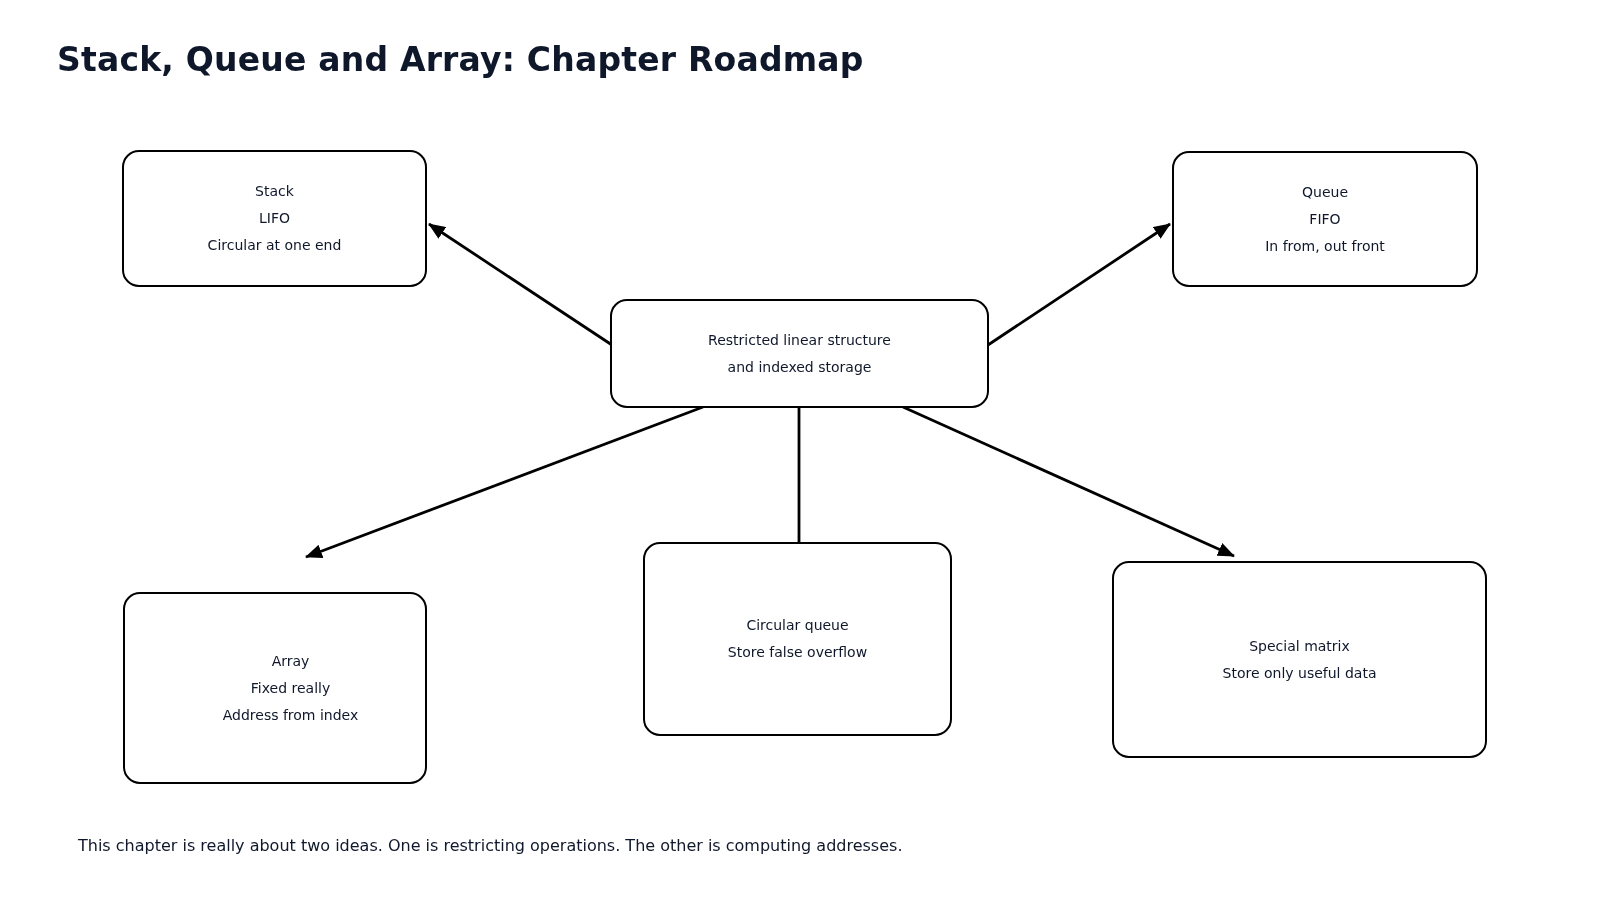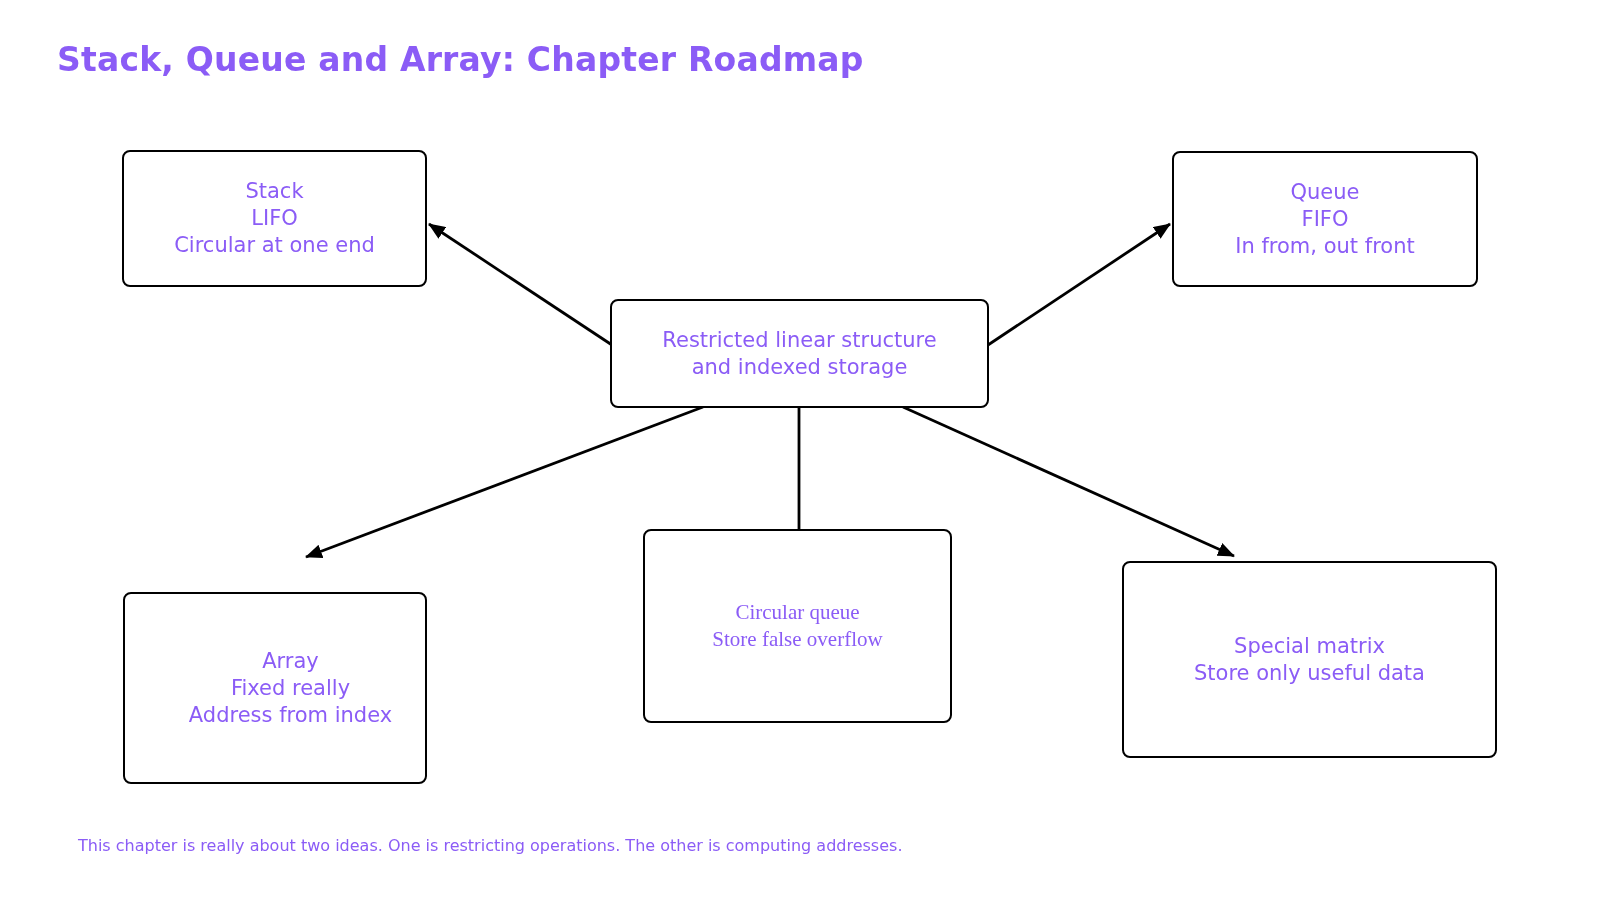--- a/index.html
+++ b/index.html
@@ -6,53 +6,53 @@
     margin: 0;
     padding: 0;
     background: #ffffff;
   }
   #canvas {
     position: relative;
     width: 1600px;
     height: 900px;
     background: #ffffff;
     font-family: "DejaVu Sans", sans-serif;
-    color: #8b5cf6;
+    color: #0f172a;
     overflow: hidden;
   }
   .diagram-title {
     position: absolute;
     left: 57px;
     top: 40px;
     font-size: 33px;
     font-weight: bold;
     letter-spacing: 0.2px;
     white-space: nowrap;
   }
   .node {
     position: absolute;
     box-sizing: border-box;
     background: #ffffff;
     border: 2.5px solid #000000;
-    border-radius: 8px;
+    border-radius: 17px;
     display: flex;
     flex-direction: column;
     align-items: center;
     justify-content: center;
     text-align: center;
-    font-size: 21px;
+    font-size: 14px;
     line-height: 27px;
   }
   .node span { display: block; white-space: nowrap; }
   #node-stack          { left: 122px;  top: 150px; width: 305px; height: 137px; }
   #node-queue          { left: 1172px; top: 151px; width: 306px; height: 136px; text-align: center; }
   #node-center         { left: 610px;  top: 299px; width: 379px; height: 109px; }
   #node-array          { left: 123px;  top: 592px; width: 304px; height: 192px; padding-left: 31px; }
-  #node-circular-queue { left: 643px;  top: 529px; width: 309px; height: 194px; font-family: Liberation Serif, serif; }
-  #node-special-matrix { left: 1112px; top: 561px; width: 375px; height: 197px; margin-left: 10px; }
+  #node-circular-queue { left: 643px;  top: 542px; width: 309px; height: 194px; }
+  #node-special-matrix { left: 1112px; top: 561px; width: 375px; height: 197px; }
   .caption {
     position: absolute;
     left: 78px;
     top: 804px;
     font-size: 16px;
     white-space: nowrap;
     margin-top: 32px;
   }
   svg.edges {
     position: absolute;

